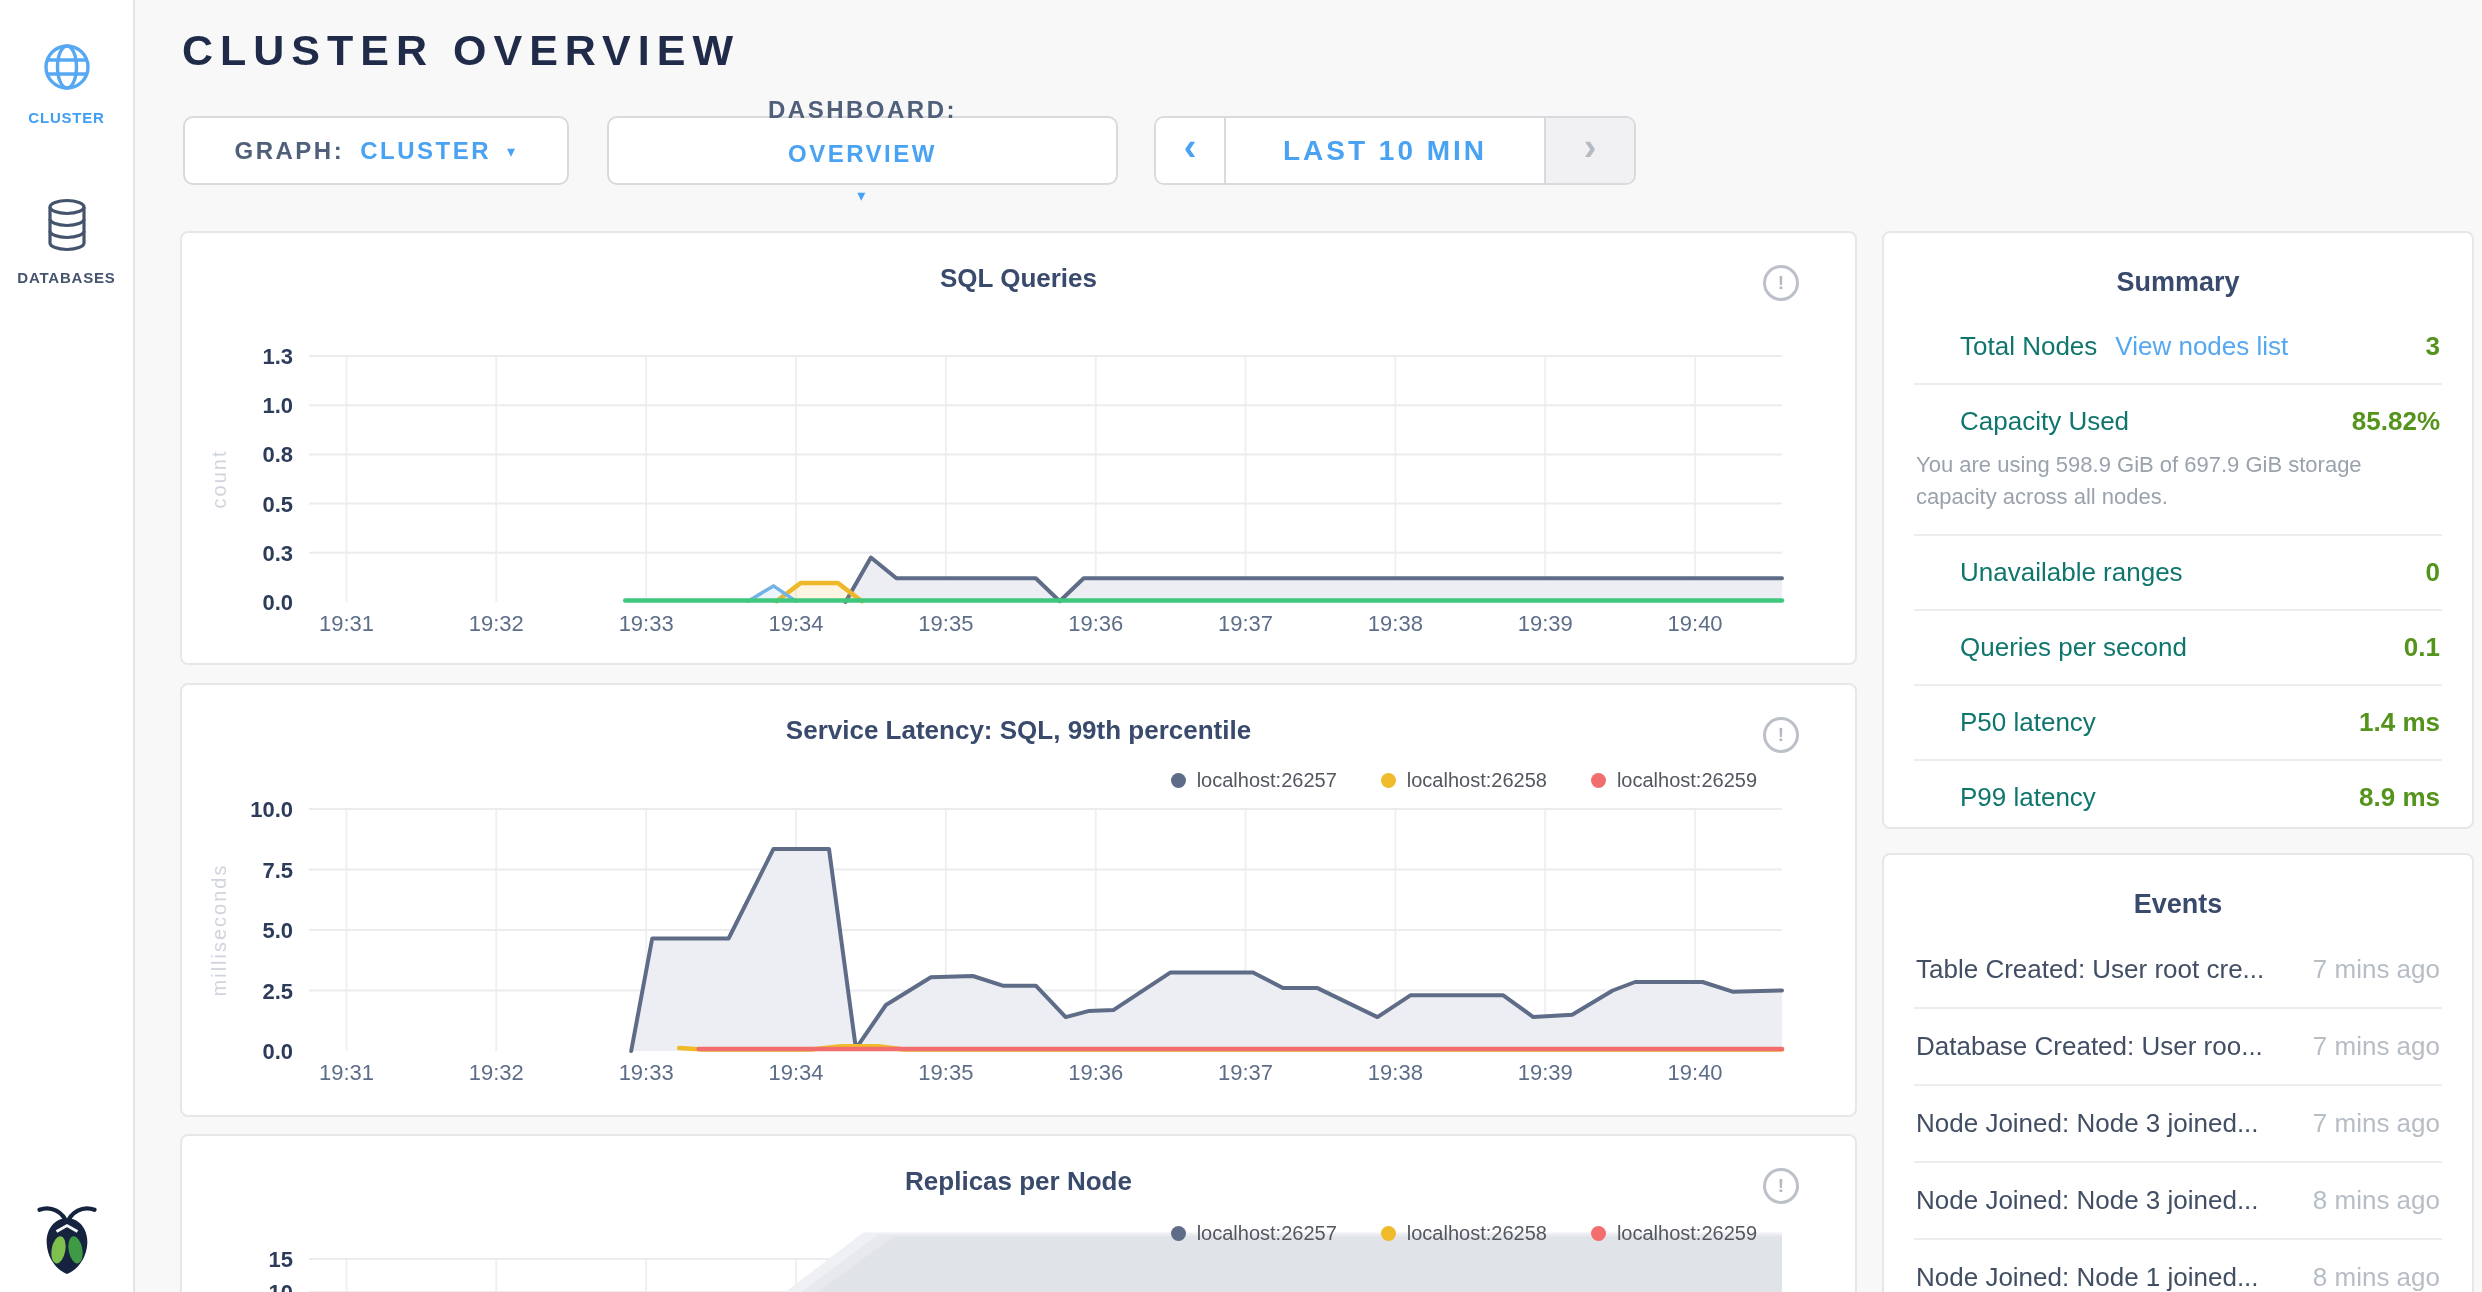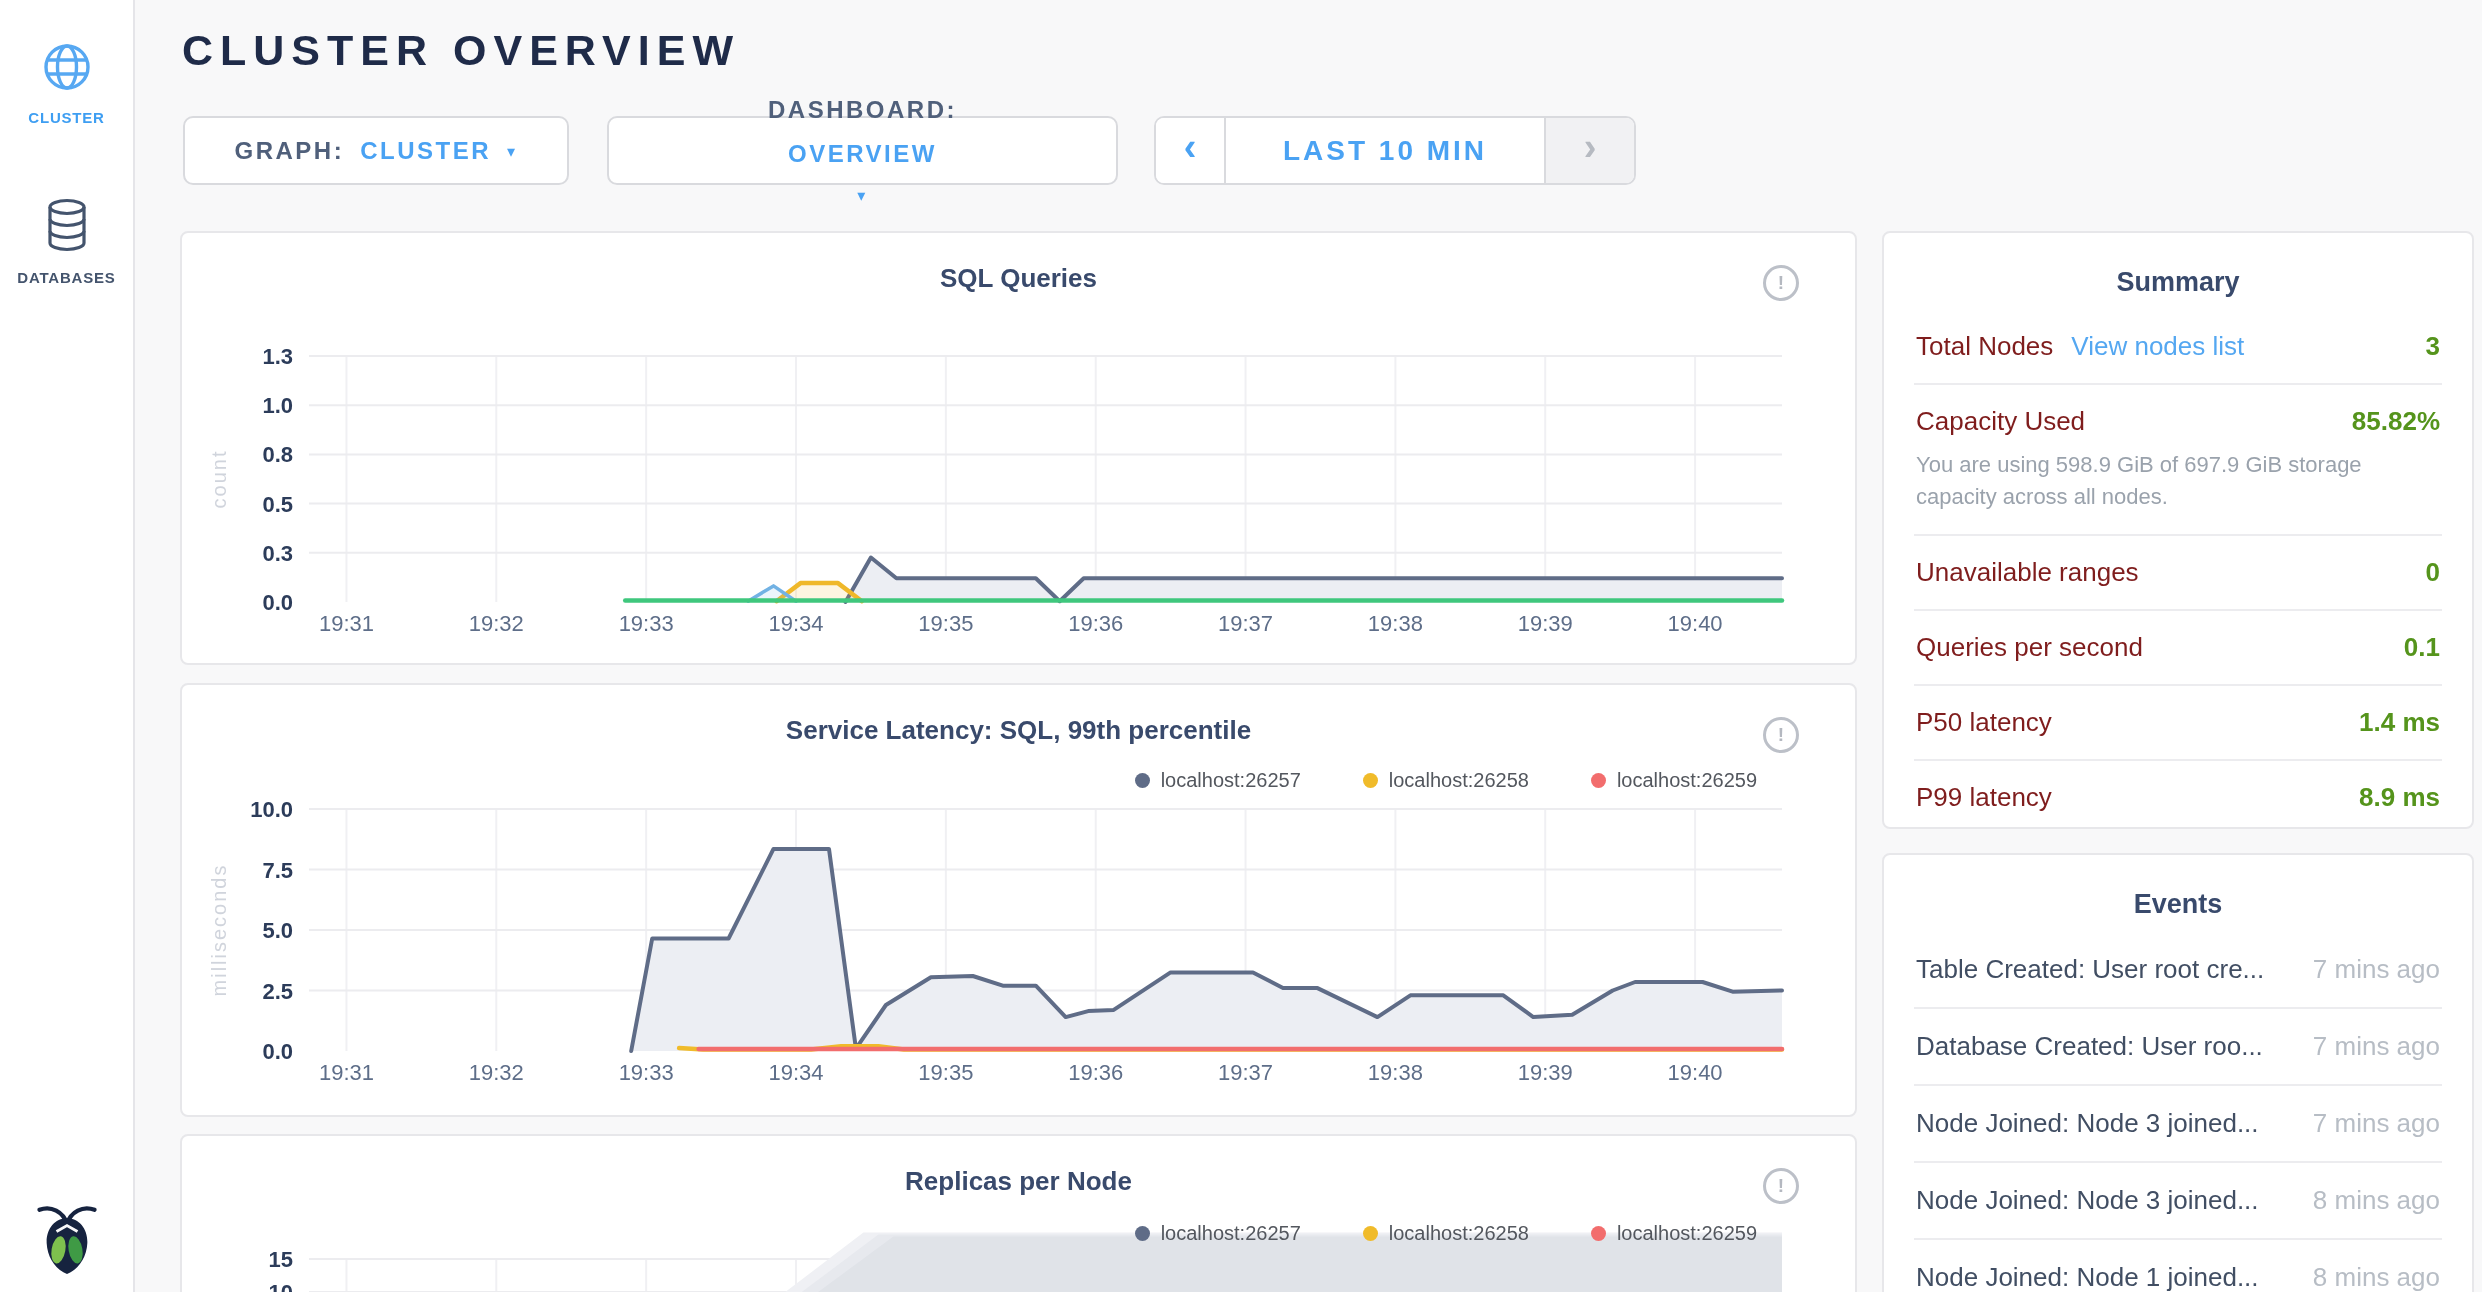--- a/index.html
+++ b/index.html
@@ -46,38 +46,38 @@
   .card{position:absolute;background:#fff;border:2px solid #e7e7ea;border-radius:8px;box-sizing:border-box;}
   #sql-queries{left:180px;top:231px;width:1677px;height:434px;}
   #service-latency{left:180px;top:683px;width:1677px;height:434px;}
   #replicas-per-node{left:180px;top:1134px;width:1677px;height:420px;}
   .chart-title{position:absolute;left:0;right:0;top:30px;margin:0;text-align:center;
     font-size:26px;font-weight:700;color:#394a6c;}
   .info{position:absolute;right:56px;top:32px;width:30px;height:30px;border:3px solid #bcc0c8;
     border-radius:50%;color:#b4b8c0;font-size:19px;font-weight:700;display:flex;align-items:center;
     justify-content:center;cursor:pointer;background:#fff;}
   svg.plot{position:absolute;left:0;top:0;}
-  .legend{position:absolute;right:98px;display:flex;gap:62px;align-items:center;}
+  .legend{position:absolute;right:98px;display:flex;gap:44px;align-items:center;}
   #service-latency .legend{top:84px;}
   #replicas-per-node .legend{top:86px;}
   .lg{display:flex;align-items:center;gap:11px;font-size:20px;color:#53575e;}
   .lg i{width:15px;height:15px;border-radius:50%;display:block;}
 
   .ytick{font-size:22px;fill:#2c3c5a;font-weight:700;}
   .xtick{font-size:22px;fill:#5e6e89;}
   .unit{font-size:20px;fill:#d0d4dc;letter-spacing:2px;}
 
   
   #summary-card{left:1882px;top:231px;width:592px;height:598px;padding:0 30px;}
   #events-card{left:1882px;top:853px;width:592px;height:562px;padding:0 30px;}
   .side-title{margin:34px 0 12px;text-align:center;font-size:27px;font-weight:700;color:#394a6c;}
   .sum-row{border-bottom:2px solid #ececef;padding:21px 2px;}
   .sum-row:last-child{border-bottom:none;}
   .sum-line{display:flex;align-items:baseline;font-size:26px;}
-  .sum-label{color:#7f1d1d;}
+  .sum-label{color:#0f766e;margin-left:44px;}
   .sum-link{color:#54a7f1;margin-left:18px;cursor:pointer;text-decoration:none;}
   .sum-value{margin-left:auto;color:#55941c;font-weight:700;}
   .sum-sub{margin-top:12px;font-size:22px;line-height:32px;color:#9aa2ac;}
   .ev-row{display:flex;justify-content:space-between;align-items:center;padding:22px 2px;
     border-bottom:2px solid #ececef;font-size:26px;}
   .ev-text{color:#414e63;white-space:nowrap;overflow:hidden;}
   .ev-time{color:#b7bdc5;margin-left:20px;white-space:nowrap;}
 </style>
 </head>
 <body>

